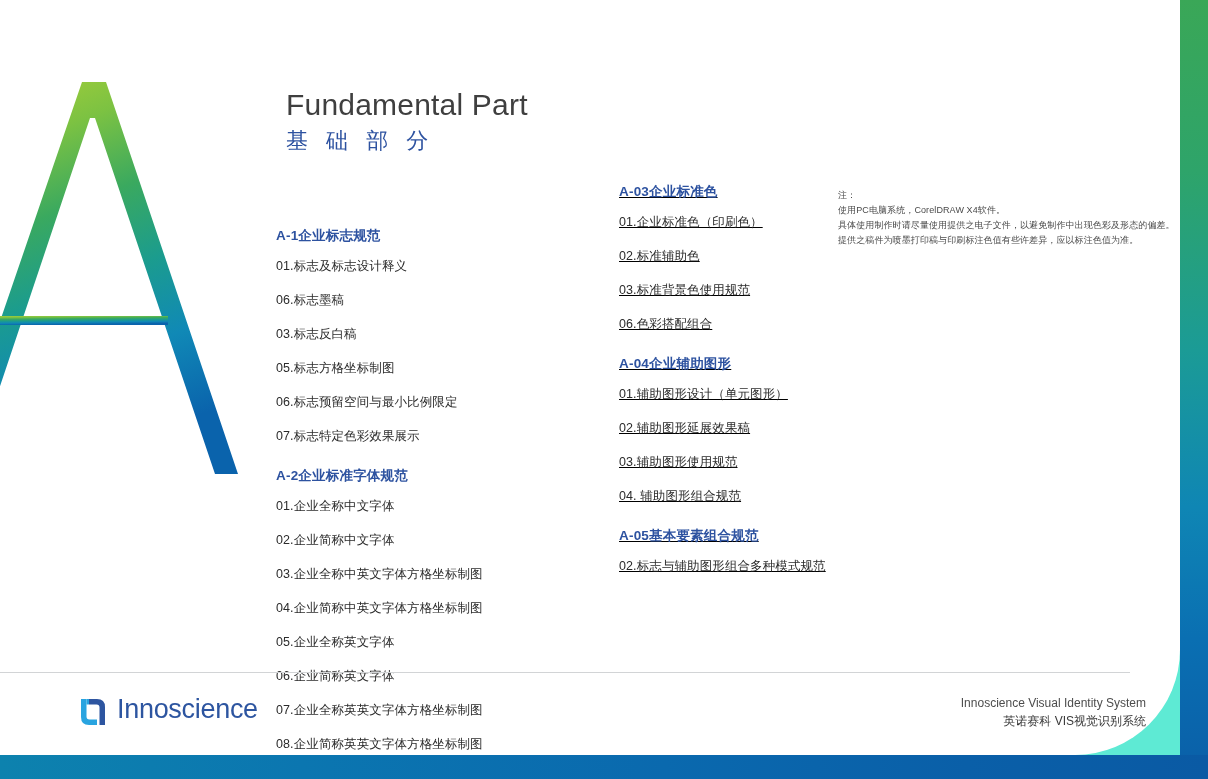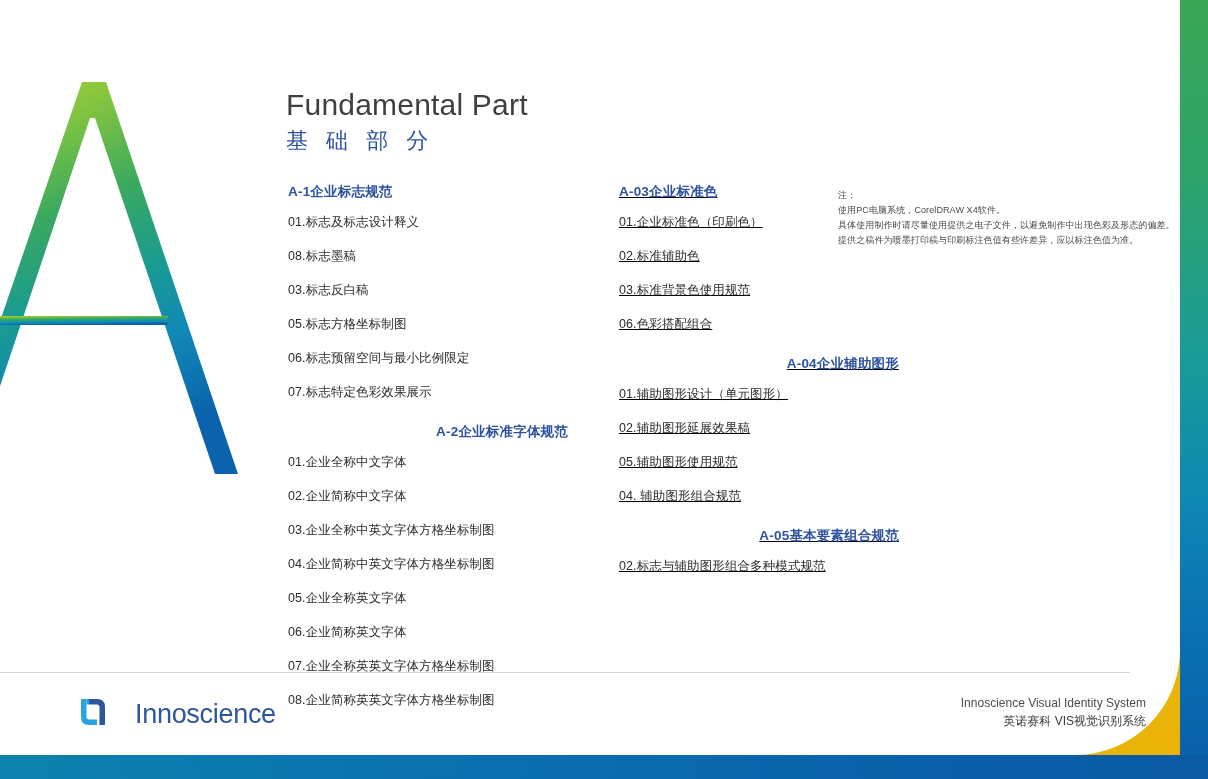--- a/index.html
+++ b/index.html
@@ -12,21 +12,21 @@
     height: 779px;
     position: relative;
     overflow: hidden;
     font-family: "Liberation Sans", "DejaVu Sans", sans-serif;
   }
 
   
   #page {
     position: absolute;
     inset: 0;
-    background: #eab308;
+    background: #5eead4;
   }
 
   
   .edge-right {
     position: absolute;
     top: 0;
     right: 0;
     width: 28px;
     height: 779px;
     background: linear-gradient(to bottom, #3aa757 0%, #2ea46a 22%, #1b9b96 45%, #0f86b4 65%, #0a6fb2 82%, #0a5fa8 100%);
@@ -92,32 +92,32 @@
     color: #2d52a0;
     letter-spacing: 6px;
     white-space: nowrap;
   }
 
   
   .col {
     position: absolute;
     top: 183px;
   }
-  .col-1 { left: 288px; width: 280px; }
+  .col-1 { left: 276px; width: 280px; margin-top: 44px; }
   .col-2 { left: 619px; width: 280px; text-decoration: underline; }
 
   .sec-head {
     font-size: 13.5px;
     font-weight: 700;
     color: #2d52a0;
     white-space: nowrap;
     margin: 0 0 13px 0;
     letter-spacing: 0.2px;
   }
-  .sec-head.spaced { margin-top: 22px; text-align: right; }
+  .sec-head.spaced { margin-top: 22px; }
 
   .item {
     font-size: 12.5px;
     color: #2b2b2b;
     white-space: nowrap;
     margin: 0 0 17px 0;
     letter-spacing: 0.1px;
   }
 
   
@@ -134,22 +134,22 @@
     white-space: nowrap;
     letter-spacing: 0.1px;
   }
 
   
   .footer-logo {
     position: absolute;
     left: 78px;
     top: 696px;
     display: flex;
-    align-items: flex-end;
-    gap: 27px;
+    align-items: flex-start;
+    gap: 9px;
   }
   .logo-mark { width: 30px; height: 32px; display: block; }
   .logo-word {
     font-size: 27px;
     color: #2d55a0;
     font-weight: 400;
     letter-spacing: -0.3px;
     line-height: 1;
   }
 
@@ -198,21 +198,21 @@
       <path d="M 2 300 L 2 366 L 2 366 Z" fill="url(#agrad)"></path>
     </svg>
   </div>
 
   <div class="title-en">Fundamental Part</div>
   <div class="title-cn">基 础 部 分</div>
 
   <div class="col col-1">
     <div class="sec-head">A-1企业标志规范</div>
     <div class="item">01.标志及标志设计释义</div>
-    <div class="item">08.标志墨稿</div>
+    <div class="item">06.标志墨稿</div>
     <div class="item">03.标志反白稿</div>
     <div class="item">05.标志方格坐标制图</div>
     <div class="item">06.标志预留空间与最小比例限定</div>
     <div class="item">07.标志特定色彩效果展示</div>
 
     <div class="sec-head spaced">A-2企业标准字体规范</div>
     <div class="item">01.企业全称中文字体</div>
     <div class="item">02.企业简称中文字体</div>
     <div class="item">03.企业全称中英文字体方格坐标制图</div>
     <div class="item">04.企业简称中英文字体方格坐标制图</div>
@@ -225,21 +225,21 @@
   <div class="col col-2">
     <div class="sec-head">A-03企业标准色</div>
     <div class="item">01.企业标准色（印刷色）</div>
     <div class="item">02.标准辅助色</div>
     <div class="item">03.标准背景色使用规范</div>
     <div class="item">06.色彩搭配组合</div>
 
     <div class="sec-head spaced">A-04企业辅助图形</div>
     <div class="item">01.辅助图形设计（单元图形）</div>
     <div class="item">02.辅助图形延展效果稿</div>
-    <div class="item">05.辅助图形使用规范</div>
+    <div class="item">03.辅助图形使用规范</div>
     <div class="item">04. 辅助图形组合规范</div>
 
     <div class="sec-head spaced">A-05基本要素组合规范</div>
     <div class="item">02.标志与辅助图形组合多种模式规范</div>
   </div>
 
   <div class="note">
     <div class="note-line">注：</div>
     <div class="note-line">使用PC电脑系统，CorelDRAW X4软件。</div>
     <div class="note-line">具体使用制作时请尽量使用提供之电子文件，以避免制作中出现色彩及形态的偏差。</div>

